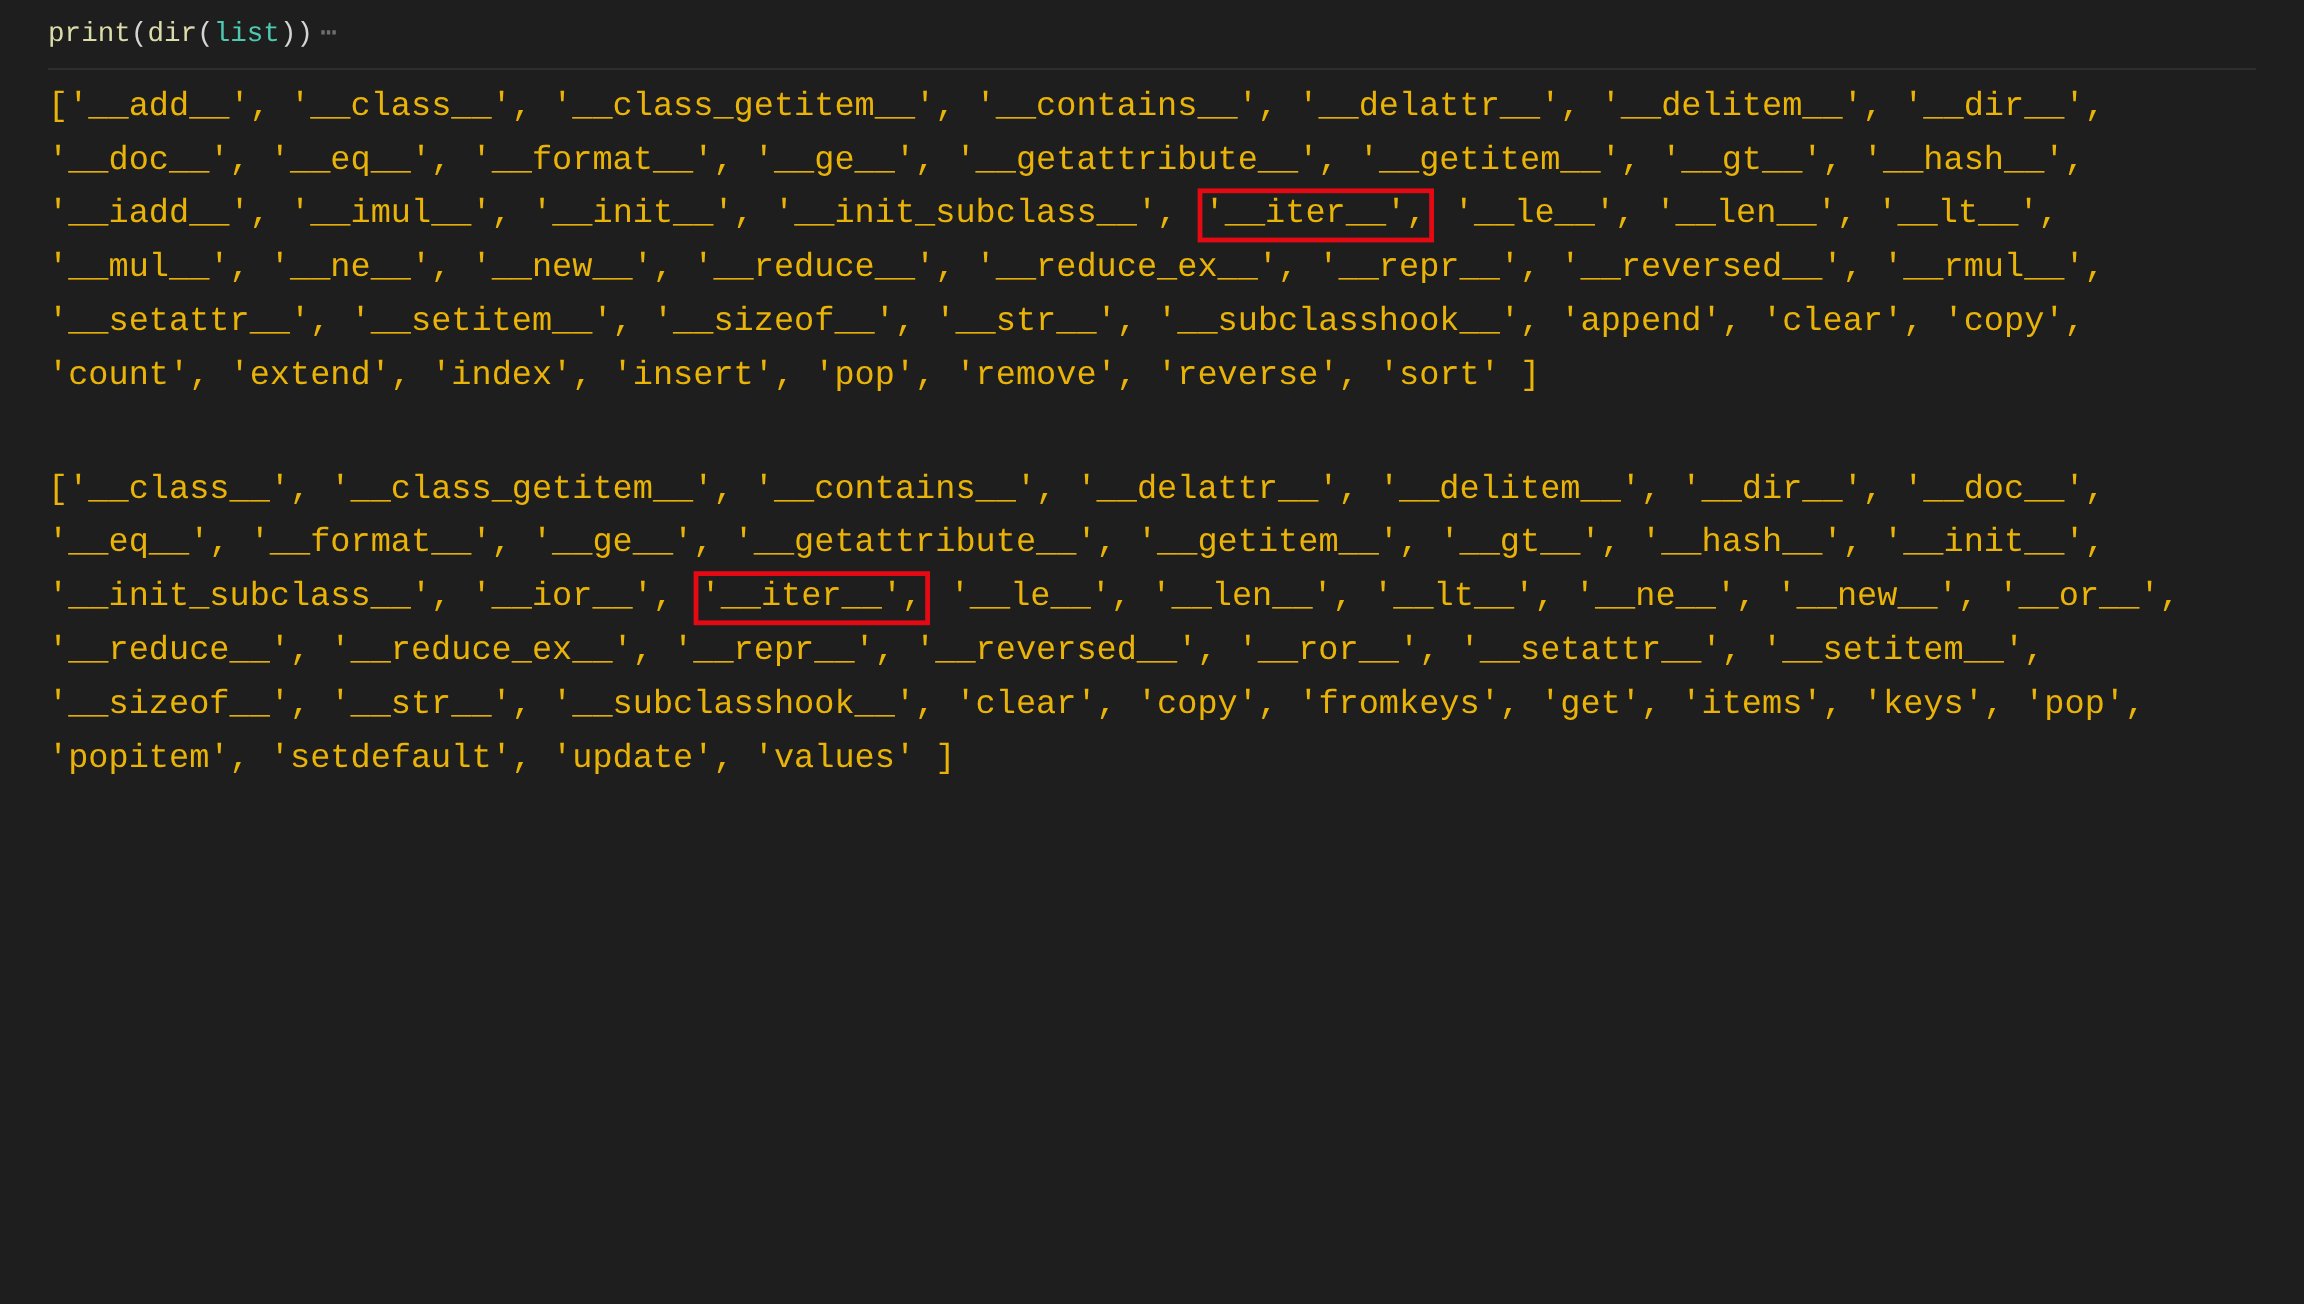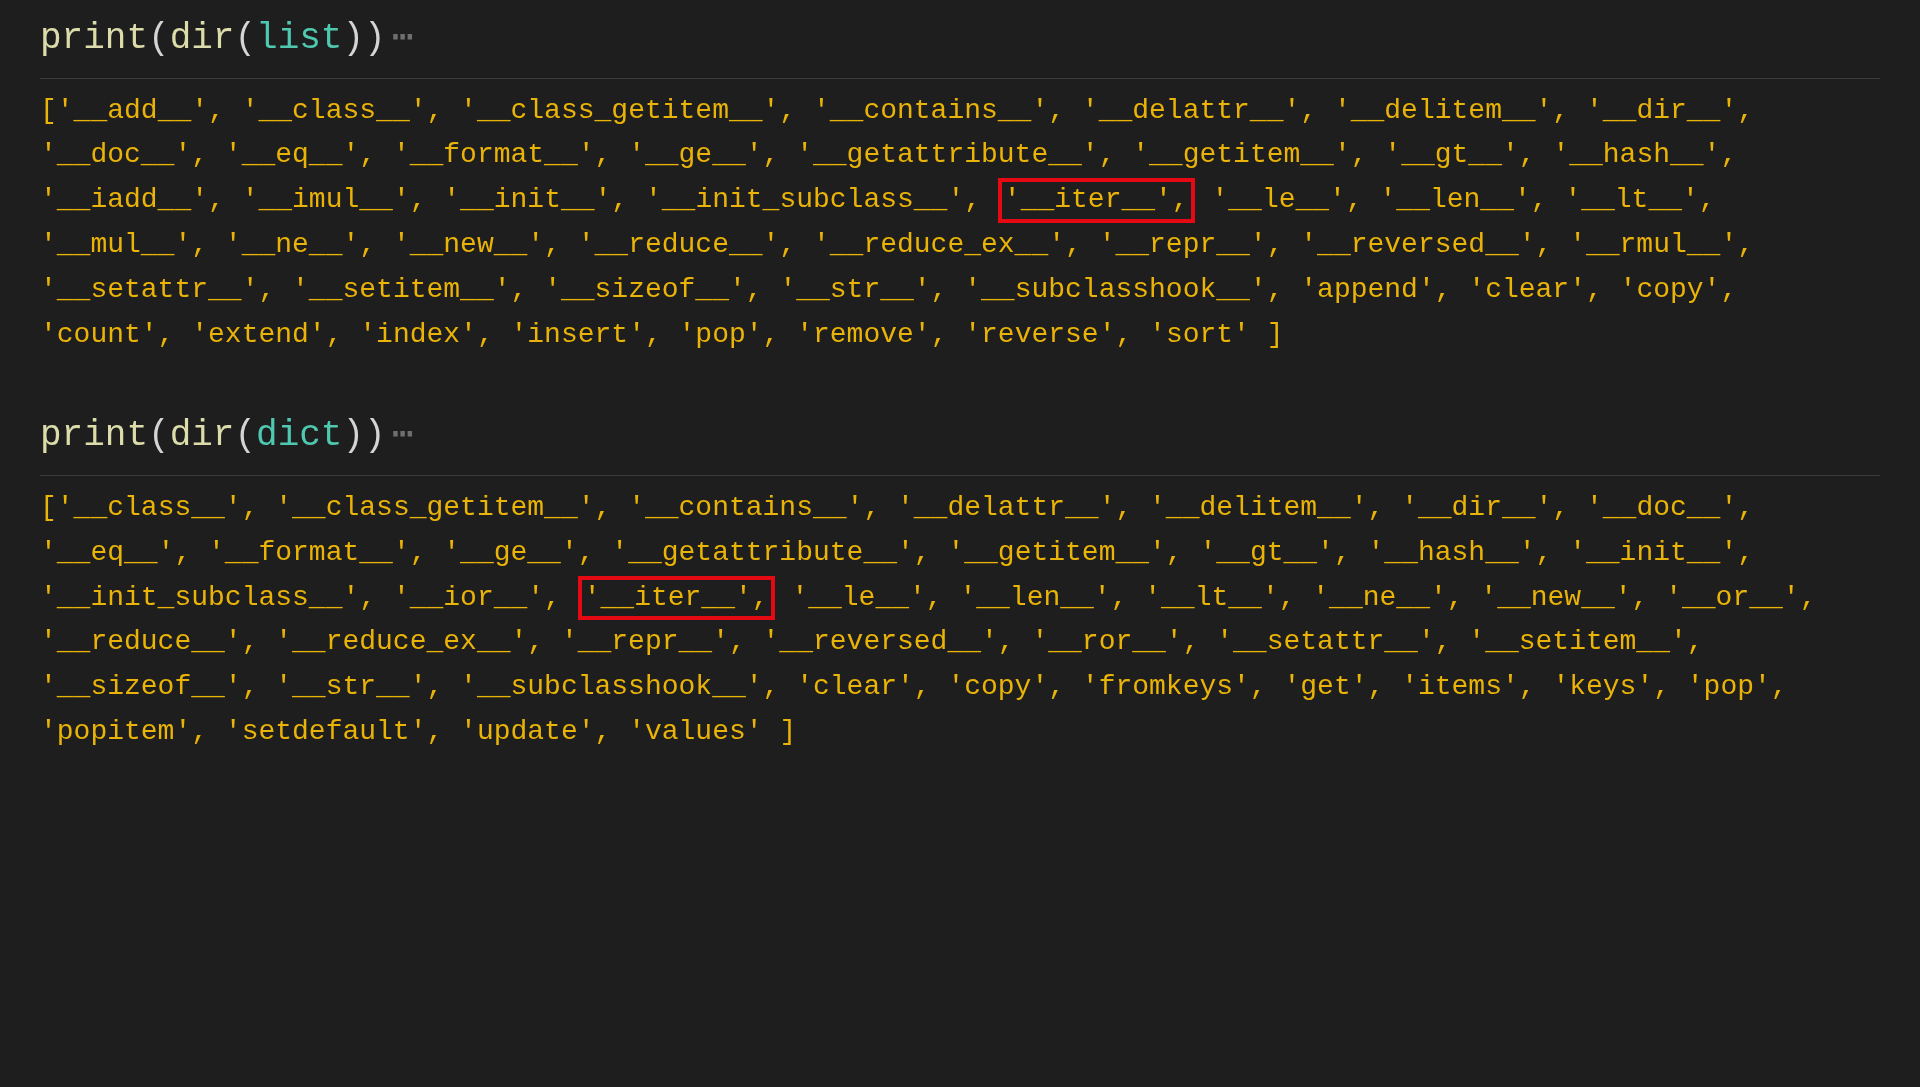--- a/index.html
+++ b/index.html
@@ -6,21 +6,21 @@
     margin:0;padding:0;
     background:#1e1e1e;
     width:1920px;height:1087px;
     overflow:hidden;
     font-family:Consolas,'Courier New',monospace;
   }
   .cell{
     padding:0 40px;
   }
   .input-line{
-    font-size:36px;
+    font-size:23px;
     line-height:1.6;
     padding:10px 0 10px 0;
     color:#d4d4d4;
     border-bottom:1px solid #3a3a3a;
   }
   .tok-func{color:#dcdcaa;}
   .tok-builtin{color:#4ec9b0;}
   .tok-punc{color:#d4d4d4;}
   .fold-dots{
     display:inline-block;
@@ -52,17 +52,14 @@
 <body>
 
 <div class="cell">
   <div class="input-line">
     <span class="tok-func">print</span><span class="tok-punc">(</span><span class="tok-func">dir</span><span class="tok-punc">(</span><span class="tok-builtin">list</span><span class="tok-punc">)</span><span class="tok-punc">)</span><span class="fold-dots">⋯</span>
   </div>
   <div class="output-block" id="out1"><span class="output-item">[</span><span class="output-item">'__add__',</span> <span class="output-item">'__class__',</span> <span class="output-item">'__class_getitem__',</span> <span class="output-item">'__contains__',</span> <span class="output-item">'__delattr__',</span> <span class="output-item">'__delitem__',</span> <span class="output-item">'__dir__',</span> <span class="output-item">'__doc__',</span> <span class="output-item">'__eq__',</span> <span class="output-item">'__format__',</span> <span class="output-item">'__ge__',</span> <span class="output-item">'__getattribute__',</span> <span class="output-item">'__getitem__',</span> <span class="output-item">'__gt__',</span> <span class="output-item">'__hash__',</span> <span class="output-item">'__iadd__',</span> <span class="output-item">'__imul__',</span> <span class="output-item">'__init__',</span> <span class="output-item">'__init_subclass__',</span> <span class="output-item"><span class="hl-box">'__iter__',</span></span> <span class="output-item">'__le__',</span> <span class="output-item">'__len__',</span> <span class="output-item">'__lt__',</span> <span class="output-item">'__mul__',</span> <span class="output-item">'__ne__',</span> <span class="output-item">'__new__',</span> <span class="output-item">'__reduce__',</span> <span class="output-item">'__reduce_ex__',</span> <span class="output-item">'__repr__',</span> <span class="output-item">'__reversed__',</span> <span class="output-item">'__rmul__',</span> <span class="output-item">'__setattr__',</span> <span class="output-item">'__setitem__',</span> <span class="output-item">'__sizeof__',</span> <span class="output-item">'__str__',</span> <span class="output-item">'__subclasshook__',</span> <span class="output-item">'append',</span> <span class="output-item">'clear',</span> <span class="output-item">'copy',</span> <span class="output-item">'count',</span> <span class="output-item">'extend',</span> <span class="output-item">'index',</span> <span class="output-item">'insert',</span> <span class="output-item">'pop',</span> <span class="output-item">'remove',</span> <span class="output-item">'reverse',</span> <span class="output-item">'sort'</span> <span class="output-item">]</span></div>
 </div>
 
 <div class="cell">
-  <div class="input-line">
-    <span class="tok-func">print</span><span class="tok-punc">(</span><span class="tok-func">dir</span><span class="tok-punc">(</span><span class="tok-builtin">dict</span><span class="tok-punc">)</span><span class="tok-punc">)</span><span class="fold-dots">⋯</span>
-  </div>
   <div class="output-block" id="out2"><span class="output-item">[</span><span class="output-item">'__class__',</span> <span class="output-item">'__class_getitem__',</span> <span class="output-item">'__contains__',</span> <span class="output-item">'__delattr__',</span> <span class="output-item">'__delitem__',</span> <span class="output-item">'__dir__',</span> <span class="output-item">'__doc__',</span> <span class="output-item">'__eq__',</span> <span class="output-item">'__format__',</span> <span class="output-item">'__ge__',</span> <span class="output-item">'__getattribute__',</span> <span class="output-item">'__getitem__',</span> <span class="output-item">'__gt__',</span> <span class="output-item">'__hash__',</span> <span class="output-item">'__init__',</span> <span class="output-item">'__init_subclass__',</span> <span class="output-item">'__ior__',</span> <span class="output-item"><span class="hl-box">'__iter__',</span></span> <span class="output-item">'__le__',</span> <span class="output-item">'__len__',</span> <span class="output-item">'__lt__',</span> <span class="output-item">'__ne__',</span> <span class="output-item">'__new__',</span> <span class="output-item">'__or__',</span> <span class="output-item">'__reduce__',</span> <span class="output-item">'__reduce_ex__',</span> <span class="output-item">'__repr__',</span> <span class="output-item">'__reversed__',</span> <span class="output-item">'__ror__',</span> <span class="output-item">'__setattr__',</span> <span class="output-item">'__setitem__',</span> <span class="output-item">'__sizeof__',</span> <span class="output-item">'__str__',</span> <span class="output-item">'__subclasshook__',</span> <span class="output-item">'clear',</span> <span class="output-item">'copy',</span> <span class="output-item">'fromkeys',</span> <span class="output-item">'get',</span> <span class="output-item">'items',</span> <span class="output-item">'keys',</span> <span class="output-item">'pop',</span> <span class="output-item">'popitem',</span> <span class="output-item">'setdefault',</span> <span class="output-item">'update',</span> <span class="output-item">'values'</span> <span class="output-item">]</span></div>
 </div>
 
 </body></html>

